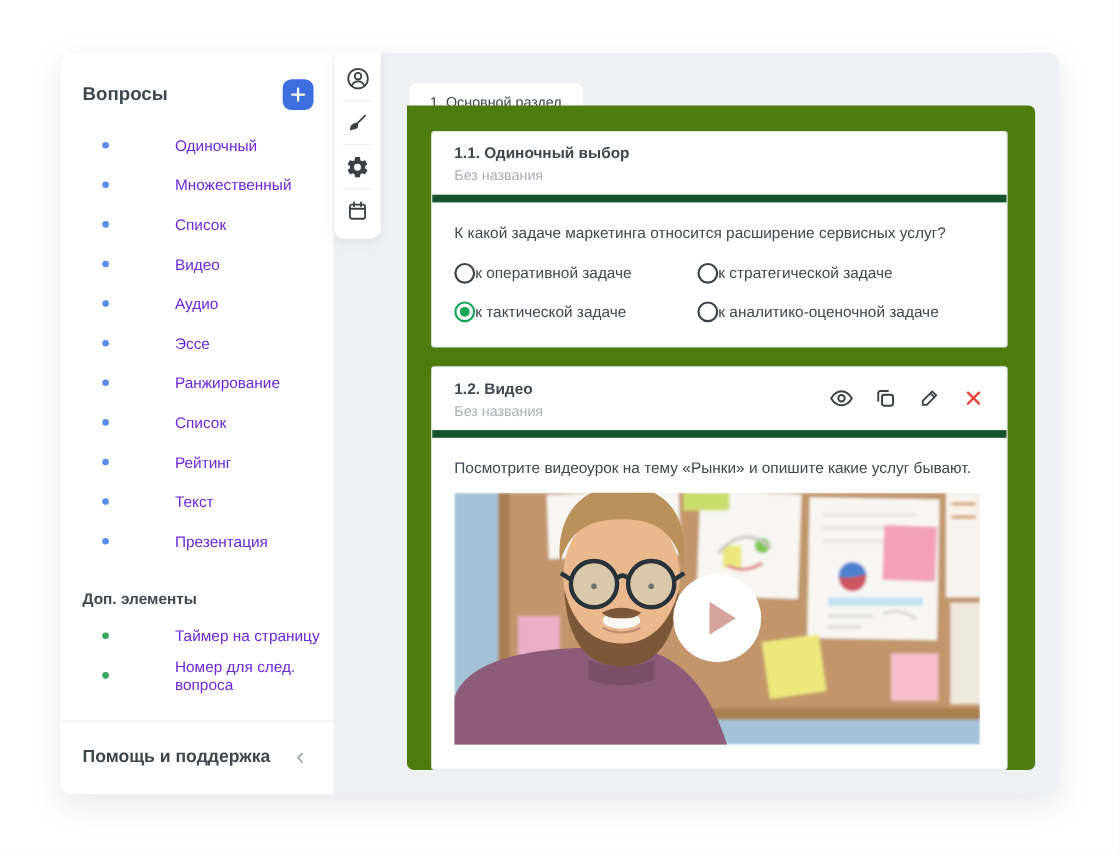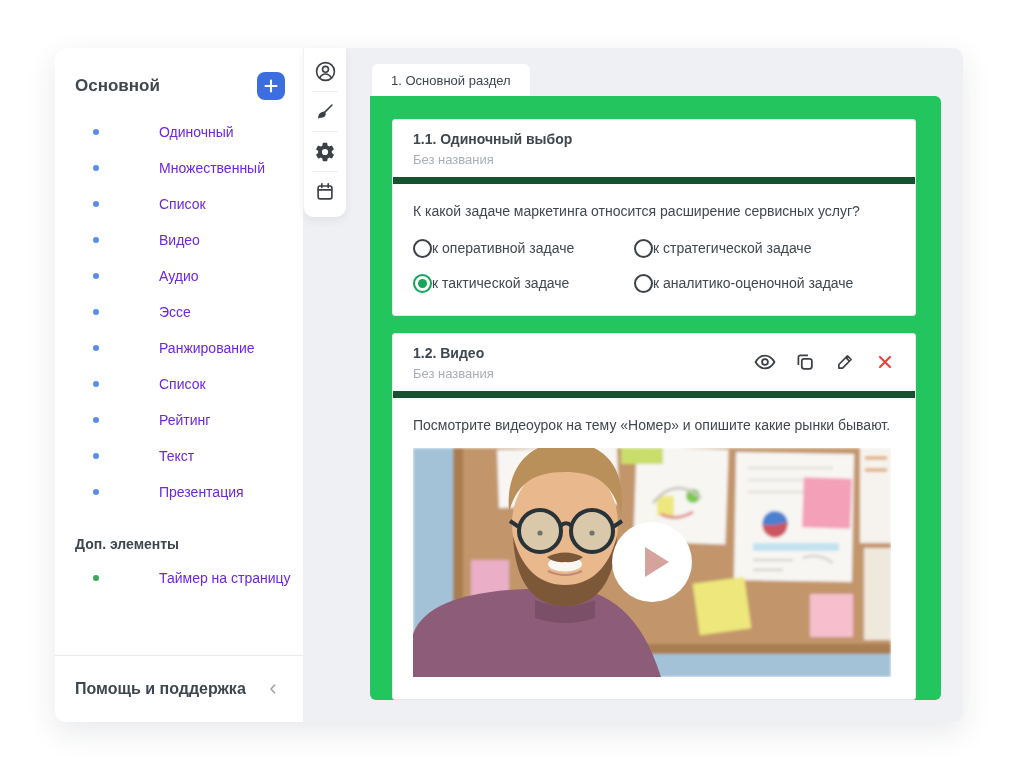--- a/index.html
+++ b/index.html
@@ -26,23 +26,23 @@
   .sidebar-footer{position:absolute;left:0;right:0;bottom:0;height:66px;border-top:1px solid #e9ebee;display:flex;align-items:center;justify-content:space-between;padding:0 22px 0 20px;}
   .footer-label{font-size:16px;font-weight:700;color:#3e464e;}
   .chev-btn{background:none;border:none;cursor:pointer;padding:0;display:flex;align-items:center;}
   
   .icon-strip{position:absolute;left:248px;top:0;width:42px;background:#fff;border-left:1px solid #f0f1f3;
     border-radius:0 0 10px 10px;display:flex;flex-direction:column;align-items:center;padding:4px 0 6px;
     box-shadow:0 4px 10px rgba(0,0,0,.06);}
   .strip-btn{width:42px;height:39px;display:flex;align-items:center;justify-content:center;background:none;border:none;cursor:pointer;padding:0;}
   .strip-divider{width:26px;height:1px;background:#ededef;}
   
-  .tab{position:absolute;left:317px;top:16px;height:32px;background:#fff;border-radius:6px 6px 0 0;
+  .tab{position:absolute;left:317px;top:28px;height:32px;background:#fff;border-radius:6px 6px 0 0;
     display:flex;align-items:center;padding:0 19px;font-size:13px;color:#3e464e;cursor:pointer;}
-  .content-panel{position:absolute;left:315px;top:48px;width:571px;height:604px;background:#22c55e;
+  .content-panel{position:absolute;left:315px;top:48px;width:571px;height:604px;background:#4d7c0f;
     border-radius:0 6px 6px 6px;padding:23px 25px 22px 22px;box-sizing:border-box;}
   .card{border:1px solid #e7e9ec;border-radius:3px;background:#fff;}
   .card + .card{margin-top:17px;}
   .card-header{display:flex;align-items:center;justify-content:space-between;padding:10px 18px 10px 20px;min-height:36px;}
   .card-title{font-size:14px;font-weight:700;color:#3e464e;line-height:1.35;}
   .card-subtitle{font-size:13px;color:#a9aeb5;margin-top:3px;}
   .card-body{border-top:7px solid #14532d;padding:19px 20px 22px;}
   .question-text{font-size:14px;color:#40474e;}
   .options{display:grid;grid-template-columns:221px auto;row-gap:16px;margin-top:20px;}
   .option{display:flex;align-items:center;font-size:14px;color:#40474e;cursor:pointer;}
@@ -57,21 +57,21 @@
     background:#fff;border:none;cursor:pointer;display:flex;align-items:center;justify-content:center;}
   .play-tri{width:0;height:0;border-left:24px solid #d4a39c;border-top:15px solid transparent;border-bottom:15px solid transparent;margin-left:9px;}
 </style>
 </head>
 <body>
 
 <div class="panel">
 
   <aside class="sidebar">
     <div class="sidebar-header">
-      <span class="sidebar-title">Основной</span>
+      <span class="sidebar-title">Вопросы</span>
       <button class="add-btn">
         <svg width="16" height="16" viewBox="0 0 16 16" fill="none" stroke="#ffffff" stroke-width="2.1" stroke-linecap="round">
             <path d="M8 2.5 V13.5 M2.5 8 H13.5"></path>
           </svg>
       </button>
     </div>
     <ul class="side-list" id="question-list">
         <li class="side-item">
           <span class="bullet blue"></span>
           <span>Одиночный</span>
@@ -115,20 +115,24 @@
         <li class="side-item">
           <span class="bullet blue"></span>
           <span>Презентация</span>
         </li>
       </ul>
     <div class="extras-title">Доп. элементы</div>
     <ul class="side-list extras" id="extras-list">
         <li class="side-item">
           <span class="bullet green"></span>
           <span>Таймер на страницу</span>
+        </li>
+        <li class="side-item">
+          <span class="bullet green"></span>
+          <span>Номер для след. вопроса</span>
         </li>
       </ul>
     <div class="sidebar-footer">
       <span class="footer-label">Помощь и поддержка</span>
       <button class="chev-btn">
         <svg width="16" height="16" viewBox="0 0 24 24" fill="none" stroke="#9aa0a6" stroke-width="2.2" stroke-linecap="round" stroke-linejoin="round">
             <path d="M14.5 6 L9 12 L14.5 18"></path>
           </svg>
       </button>
     </div>
@@ -226,21 +230,21 @@
               </svg>
           </button>
           <button class="action-btn">
             <svg width="20" height="20" viewBox="0 0 24 24" fill="none" stroke="#e4453d" stroke-width="2.6" stroke-linecap="round">
                 <path d="M6 6 L18 18 M18 6 L6 18"></path>
               </svg>
           </button>
         </div>
       </div>
       <div class="card-body">
-        <div class="question-text">Посмотрите видеоурок на тему «Номер» и опишите какие рынки бывают.</div>
+        <div class="question-text">Посмотрите видеоурок на тему «Рынки» и опишите какие услуг бывают.</div>
 
         <div class="video-wrap">
           <svg width="478" height="229" viewBox="0 0 478 229">
             <defs>
               <filter id="bgblur" x="-5%" y="-5%" width="110%" height="110%">
                   <feGaussianBlur stdDeviation="1.6"></feGaussianBlur>
                 </filter>
             </defs>
 
             <g filter="url(#bgblur)">

